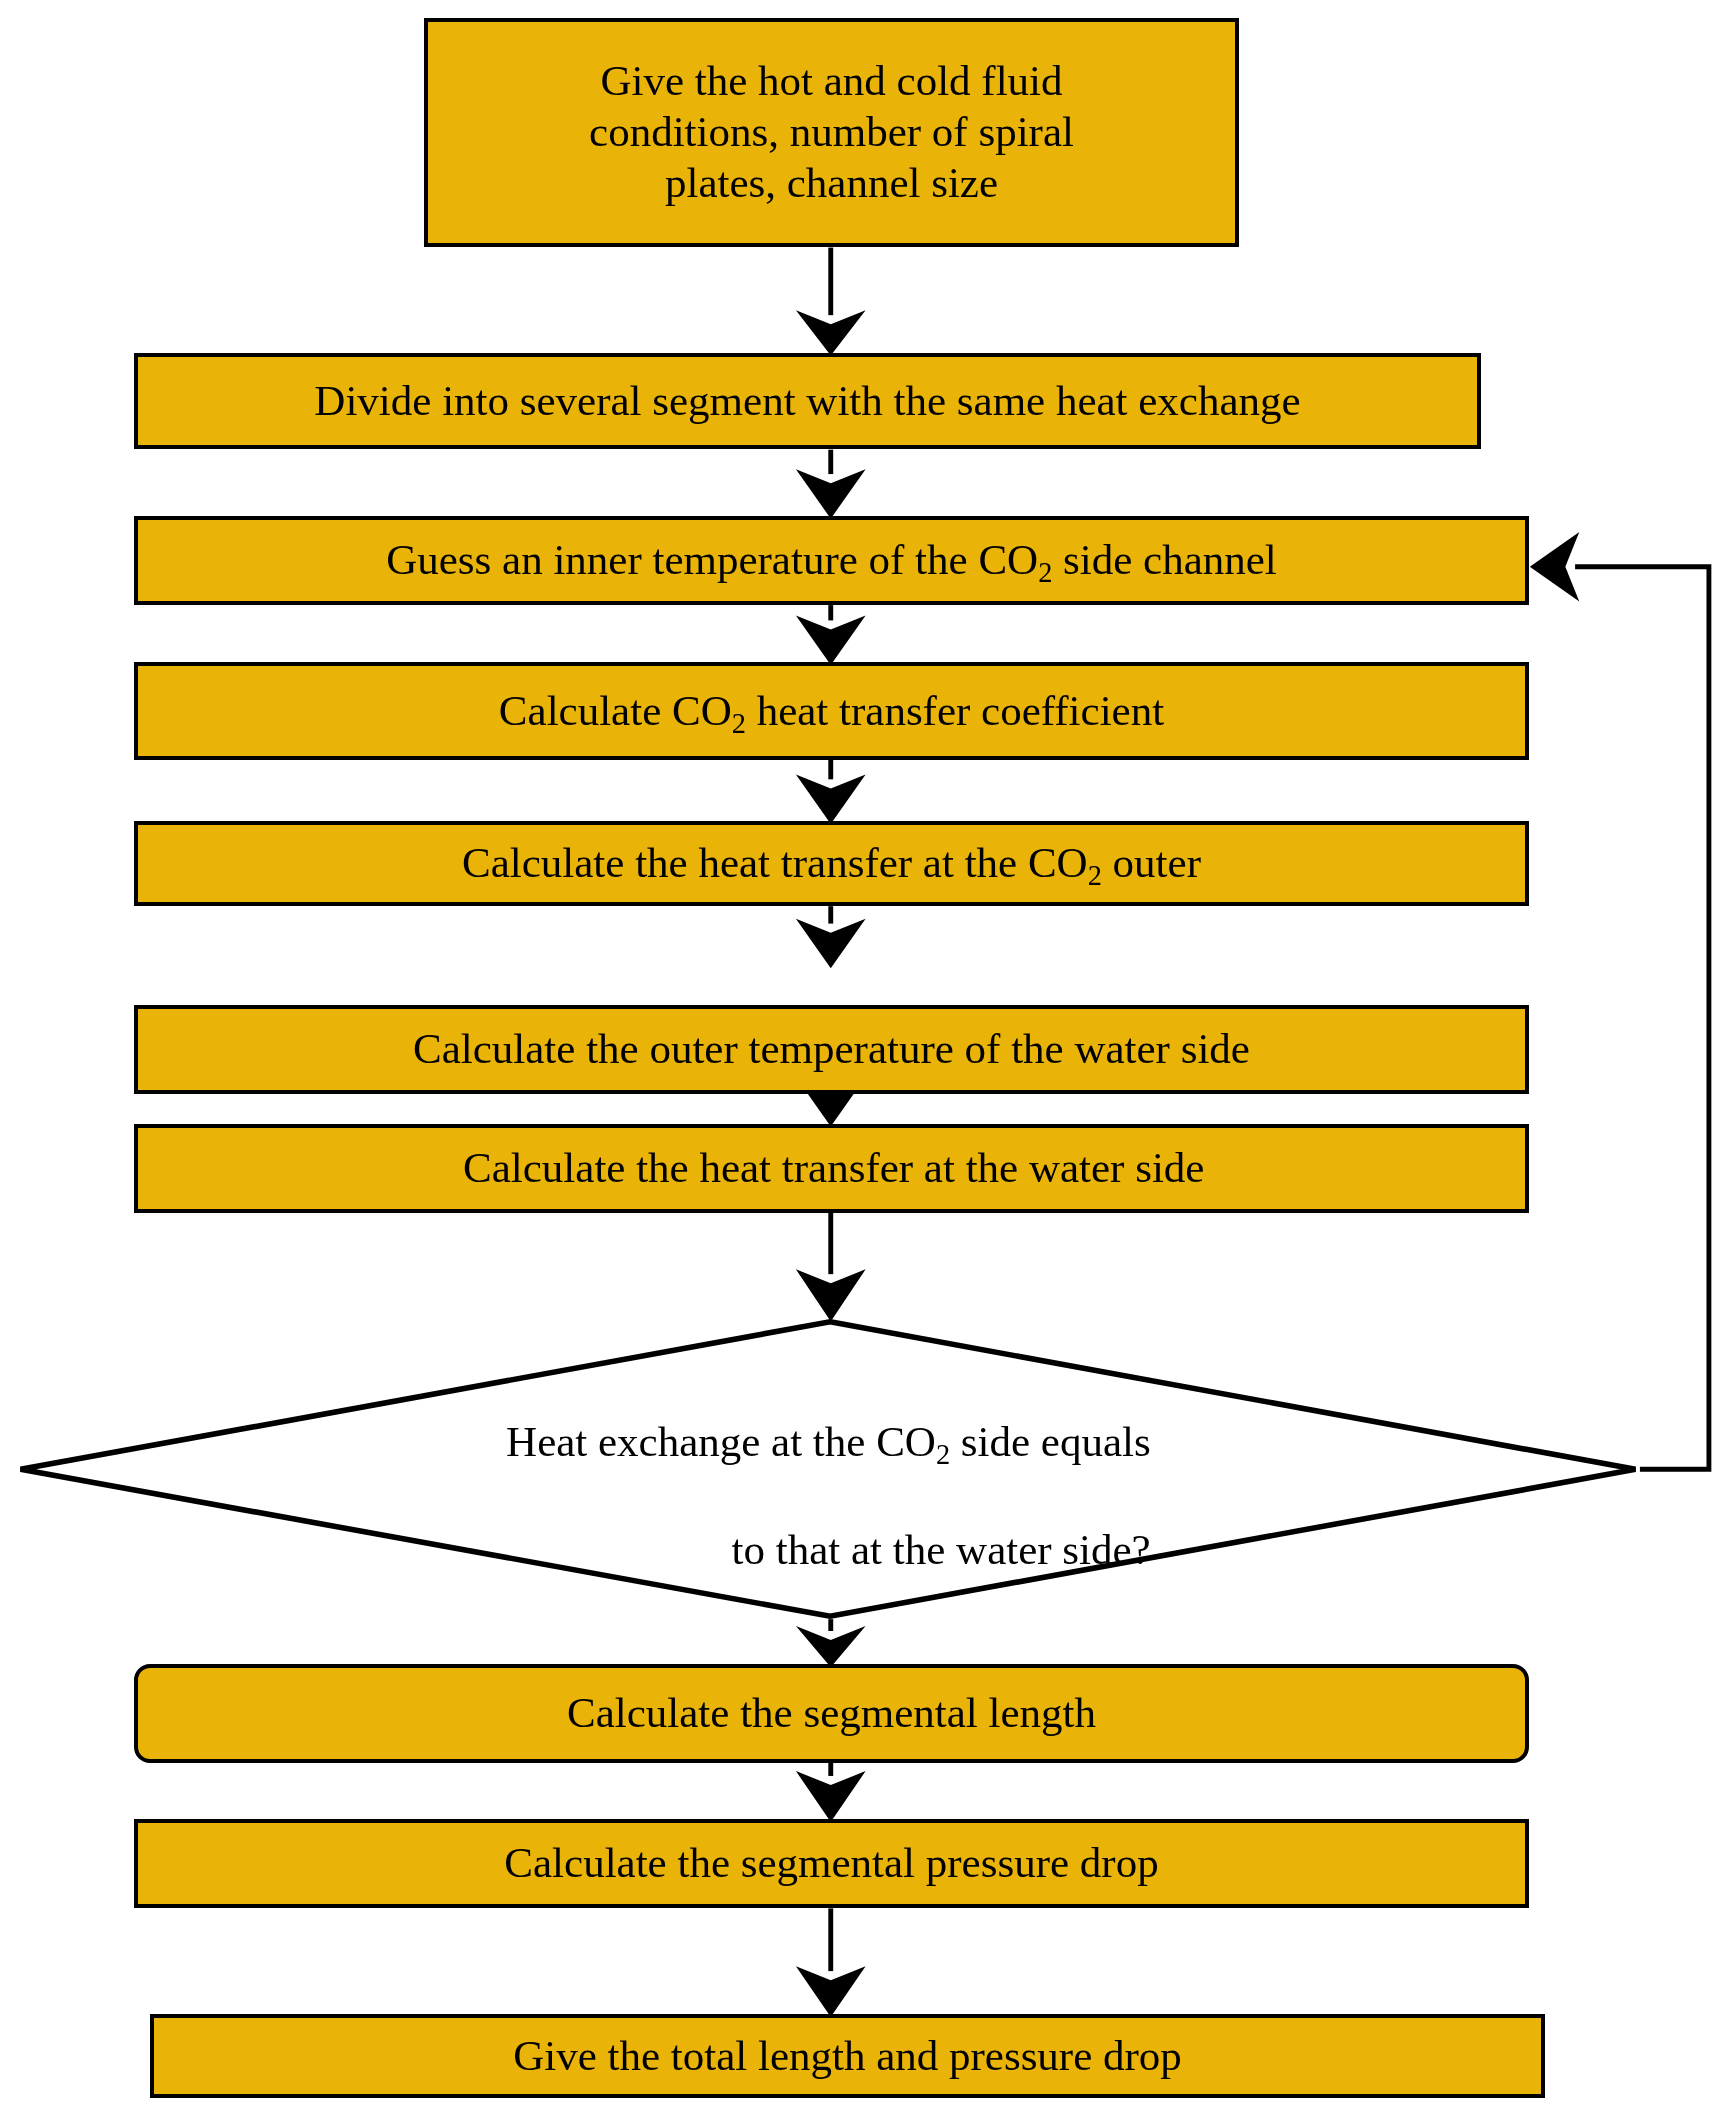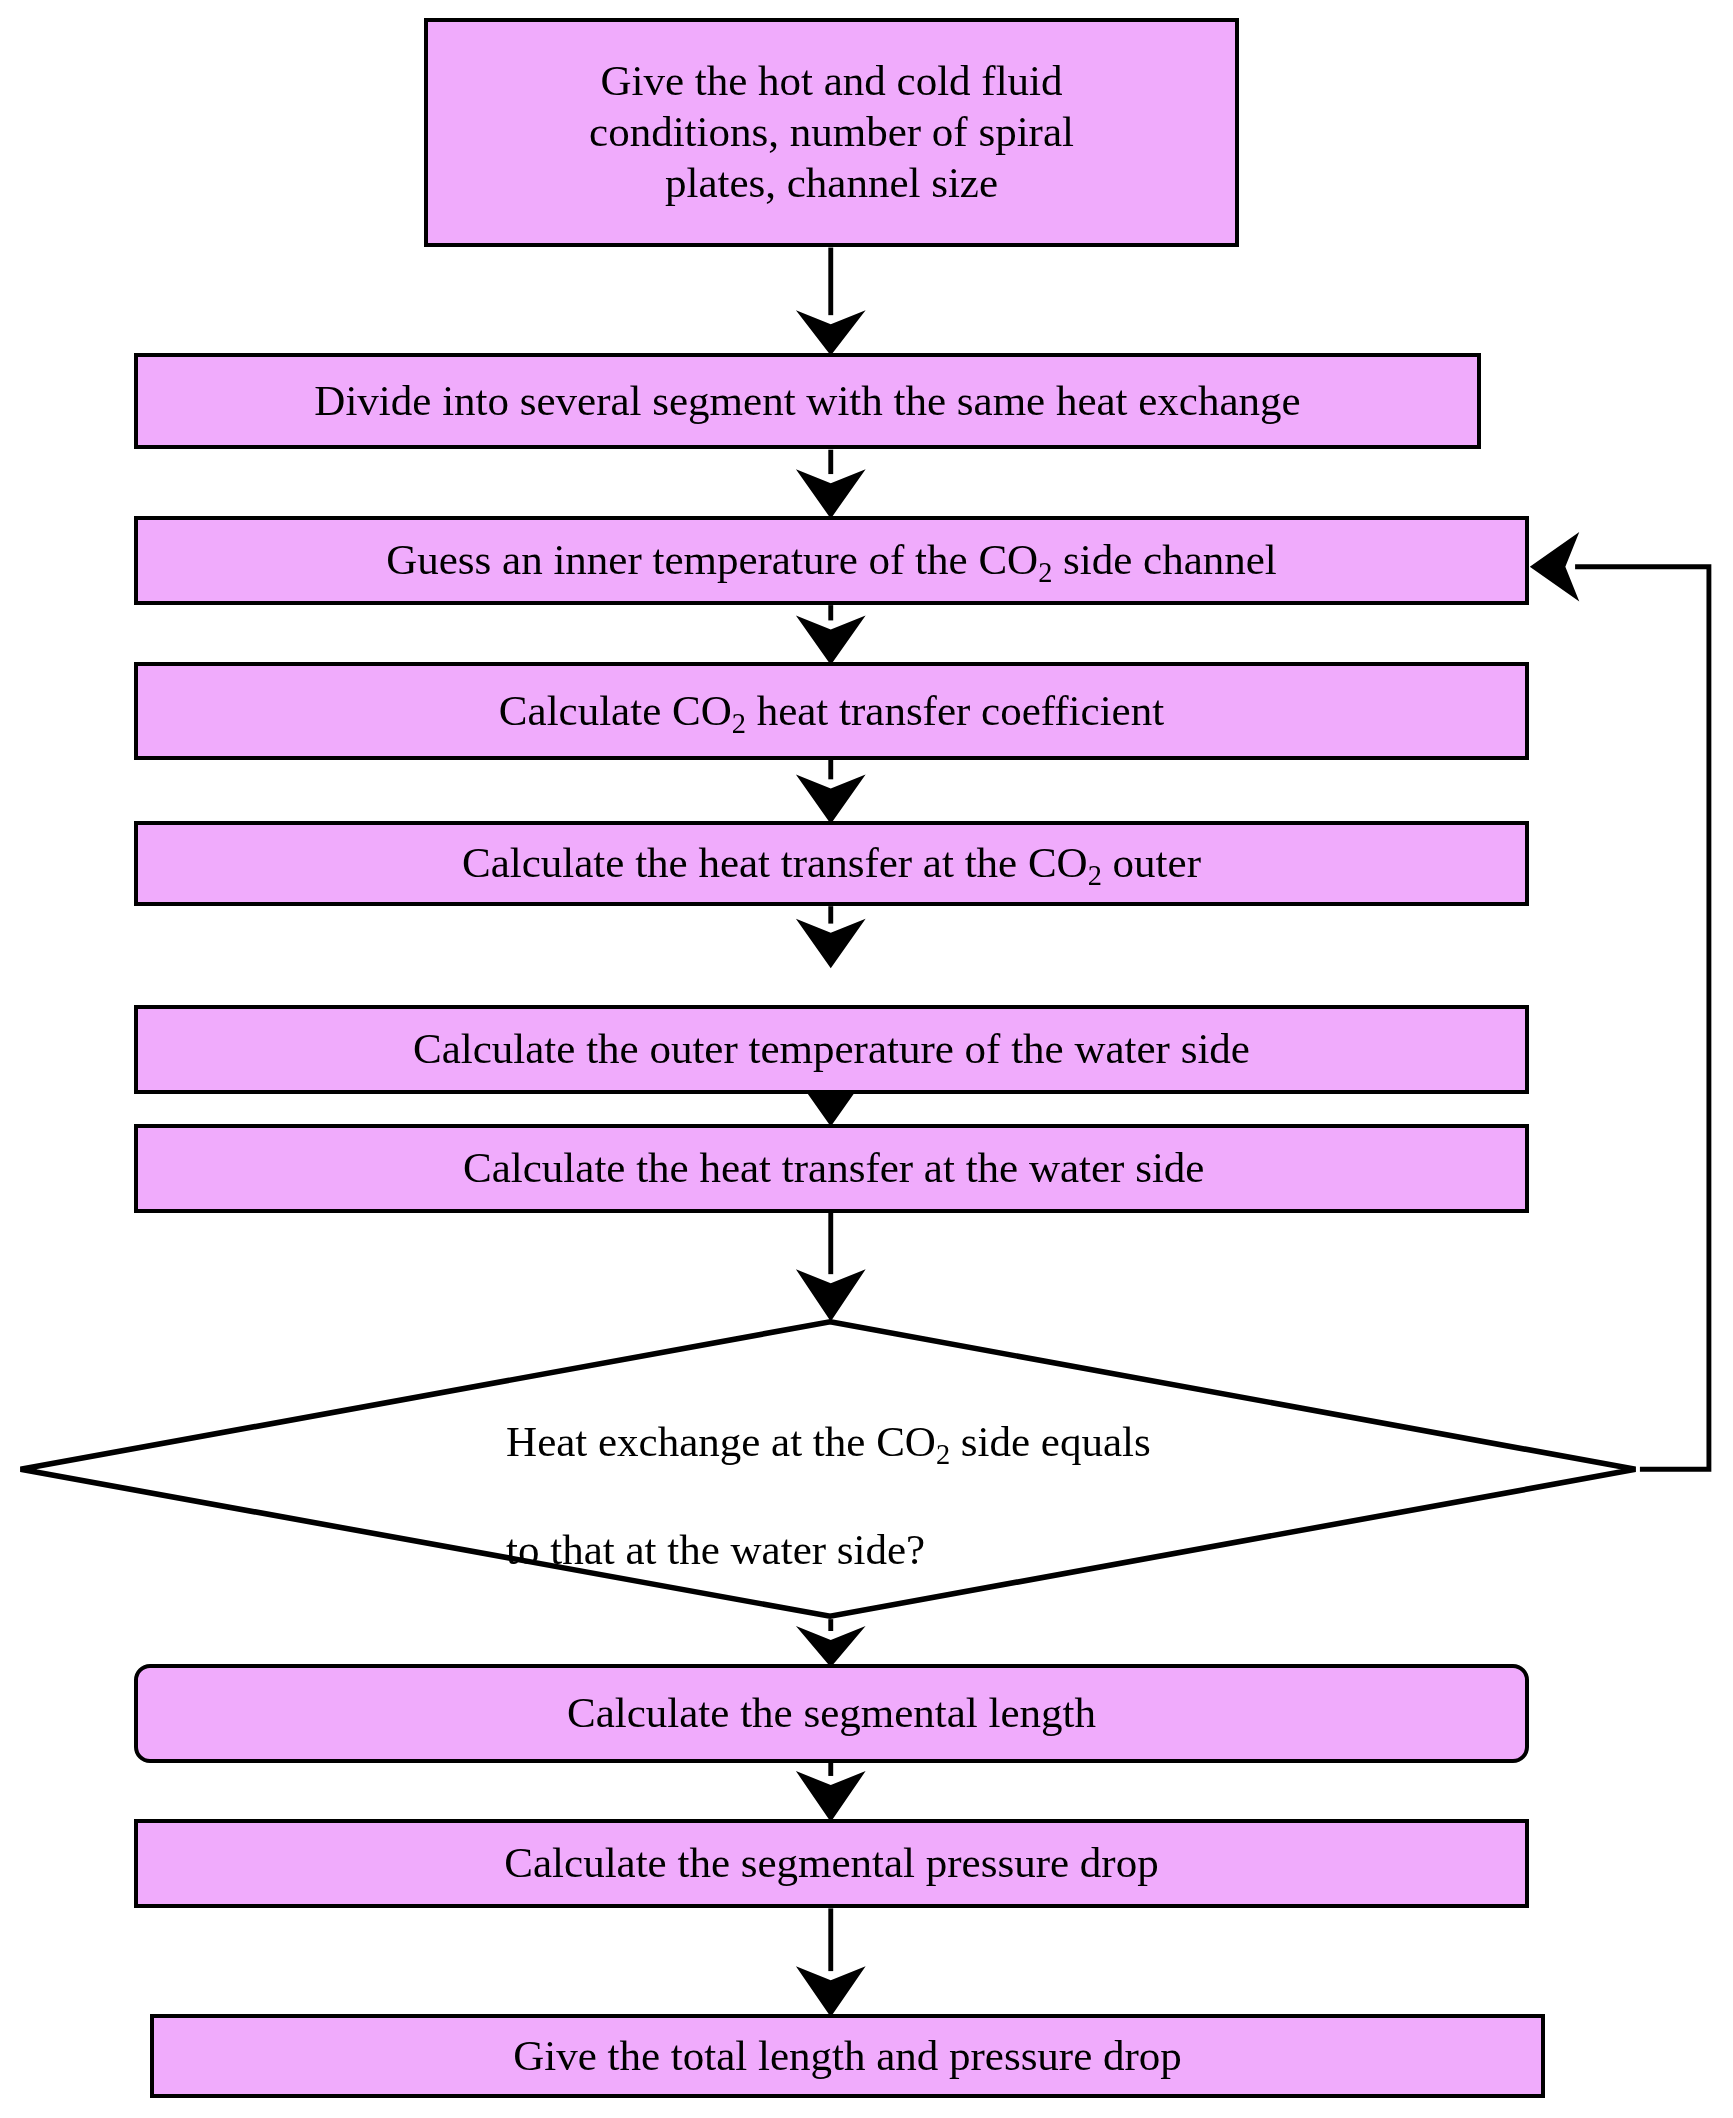--- a/index.html
+++ b/index.html
@@ -12,21 +12,21 @@
     width: 1734px;
     height: 2119px;
     background: #ffffff;
     overflow: hidden;
     font-family: "Liberation Serif", "DejaVu Serif", serif;
   }
   .node {
     position: absolute;
     box-sizing: border-box;
     border: 4.9px solid #000000;
-    background: #f0abfc;
+    background: #eab308;
     display: flex;
     align-items: center;
     justify-content: center;
     text-align: center;
     color: #000000;
     font-size: 43px;
     line-height: 1.18;
     padding: 0 12.5px;
   }
   .node-text {
@@ -42,21 +42,21 @@
   }
   .diamond-label {
     position: absolute;
     left: 0;
     top: 0;
     width: 100%;
     height: 100%;
     display: flex;
     align-items: center;
     justify-content: center;
-    text-align: left;
+    text-align: right;
     font-size: 43px;
     line-height: 1.25;
     color: #000000;
     white-space: pre-line;
     pointer-events: none;
   }
   .edge {
     position: absolute;
     left: 0;
     top: 0;

